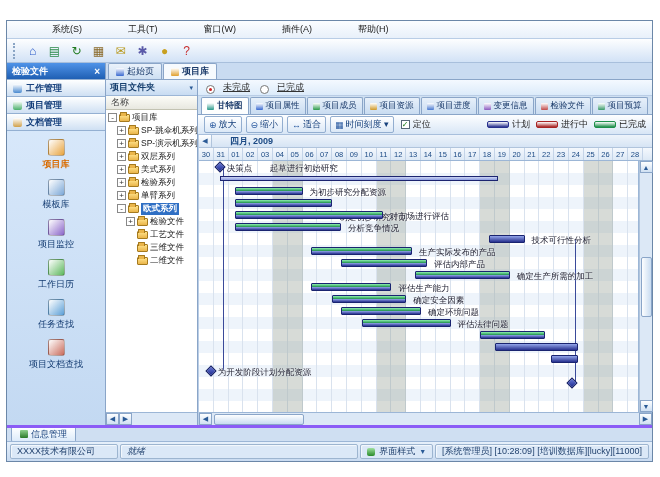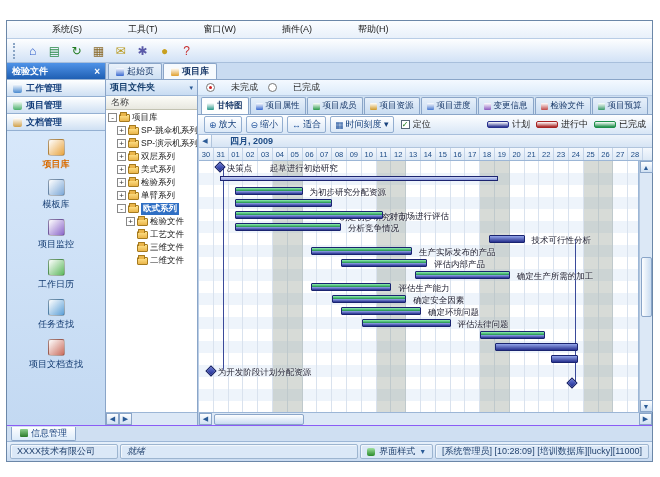--- a/index.html
+++ b/index.html
@@ -66,21 +66,21 @@
     background:#eab54a; border:1px solid #a57a1e; border-bottom:none; border-radius:1px 1px 0 0; }
   .trow.sel .tlabel-t { background:#2f6fc4; color:#fff; font-weight:bold; padding:0 2px; }
   .tp-hscroll { height:13px; border-top:1px solid #9cb6d6; background:#dce8f6; display:flex; align-items:center; }
   .sbtn { width:13px; height:12px; background:linear-gradient(#fdfeff,#cfe0f3); border:1px solid #8aa5c8;
     font-size:7px; display:flex; align-items:center; justify-content:center; color:#2a5a96; }
 
   
   .ganttpanel { flex:1; display:flex; flex-direction:column; min-width:0; background:#eef3fa; }
   .filterbar { height:16px; display:flex; align-items:center; gap:10px; padding:0 8px;
     background:linear-gradient(#f4f9ff,#dcebfa); border-bottom:1px solid #b9cde6; }
-  .fopt { display:flex; align-items:center; gap:16px; color:#333; }
+  .fopt { display:flex; align-items:flex-end; gap:8px; color:#333;text-decoration:underline; }
   .radio { width:9px; height:9px; border-radius:50%; border:1px solid #777; background:#fff; position:relative; }
   .fopt.sel .radio:after { content:""; position:absolute; left:2px; top:2px; width:3px; height:3px;
     border-radius:50%; background:#c22; }
   .gtabs { height:19px; display:flex; align-items:flex-end; background:#cfe0f2; padding-left:3px; gap:1px;
     border-bottom:1px solid #8aa5c8; }
   .gtab { height:17px; display:flex; align-items:center; gap:3px; padding:0 5px; font-size:8.5px;
     border:1px solid #8aa5c8; border-bottom:none; border-radius:2px 2px 0 0;
     background:linear-gradient(#e7f0fa,#c9dcf1); color:#1a3a6a; white-space:nowrap; }
   .gtab.active { background:#fdfefe; font-weight:bold; }
   .gtab-ic { width:7px; height:7px; border-radius:1px; }
@@ -127,21 +127,21 @@
     text-shadow:0 0 2px #fff; }
   .g-vscroll { width:13px; background:#dce8f6; border-left:1px solid #b0c4dc; display:flex;
     flex-direction:column; justify-content:space-between; align-items:center; }
   .g-hscroll { height:13px; background:#dce8f6; border-top:1px solid #9cb6d6; display:flex; align-items:center; }
   .thumb-h { width:90px; height:11px; background:linear-gradient(#fdfeff,#c9dcf1); border:1px solid #8aa5c8;
     border-radius:2px; margin-left:2px; }
   .thumb-v { width:11px; height:60px; background:linear-gradient(90deg,#fdfeff,#c9dcf1); border:1px solid #8aa5c8;
     border-radius:2px; }
 
   
-  .bottomstrip { height:16px; background:#cfdff2; border-top:1px solid #8b5cf6; display:flex; align-items:center;
+  .bottomstrip { height:16px; background:#cfdff2; border-top:3px solid #8b5cf6; display:flex; align-items:center;
     padding-left:4px; }
   .btab { height:14px; display:flex; align-items:center; gap:3px; padding:0 8px; background:linear-gradient(#fdfeff,#dcebfa);
     border:1px solid #8aa5c8; border-top:none; border-radius:0 0 2px 2px; color:#16407c; }
   .btab-ic { width:8px; height:8px; border-radius:1px; background:linear-gradient(#8fd08f,#2a7a2a); }
   .statusbar { height:20px; background:linear-gradient(#e6f0fb,#c9dbf1); border-top:1px solid #9cb6d6;
     display:flex; align-items:center; gap:2px; padding:0 3px; }
   .scell { height:15px; border:1px solid #9db5d0; border-radius:2px; background:#dbe8f7;
     display:flex; align-items:center; padding:0 6px; color:#23436f; box-shadow:inset 1px 1px 1px rgba(255,255,255,.7); }
   .scell.grow { flex:1;font-style:italic; }
   .sdot { width:8px; height:8px; border-radius:2px; background:linear-gradient(#9fe09f,#2a8a2a); margin-right:4px; }

